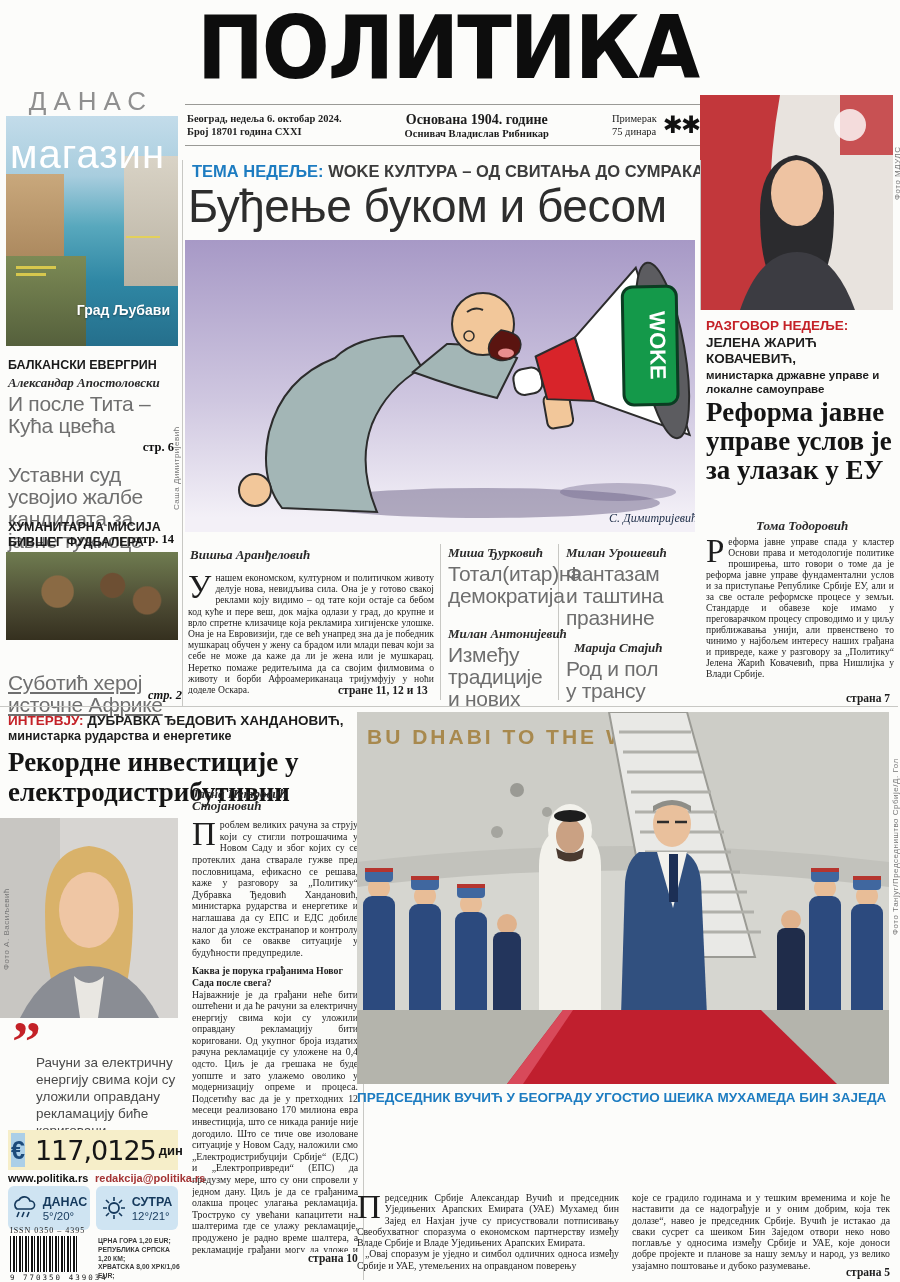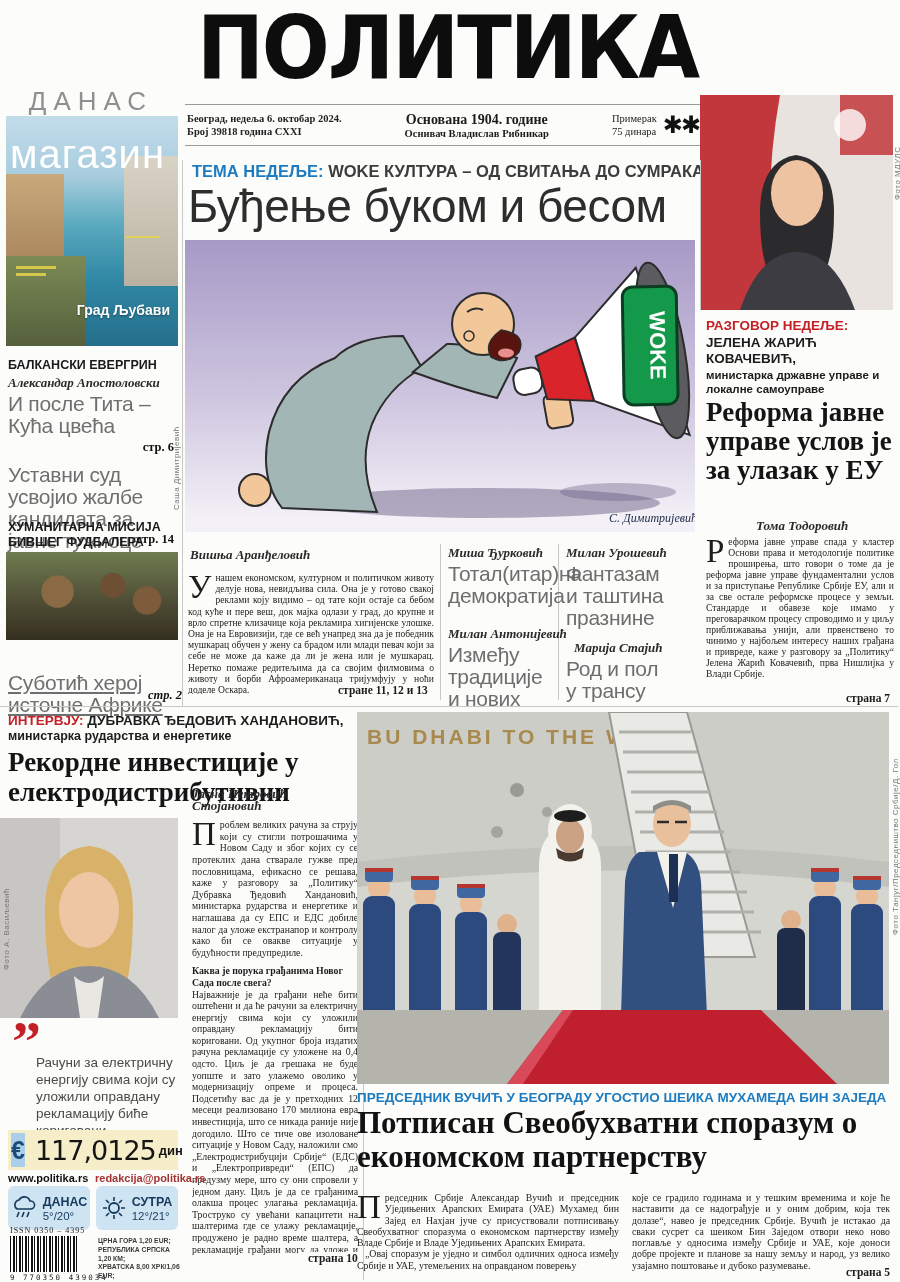--- a/index.html
+++ b/index.html
@@ -96,21 +96,21 @@
 </head>
 <body>
 
 <div class="page">
 
   <div class="abs logo">ПОЛИТИКА</div>
 
   <div class="abs dateline">
     <div class="dl-small">
       <div>Београд, недеља 6. октобар 2024.</div>
-      <div>Број 39818 година CXXI</div>
+      <div>Број 18701 година CXXI</div>
     </div>
     <div class="dl-mid">
       <div class="b1">Основана 1904. године</div>
       <div class="b2">Оснивач Владислав Рибникар</div>
     </div>
     <div class="dl-right">
       <div class="dl-small" style="font-weight:normal;">
         <div>Примерак</div>
         <div>75 динара</div>
       </div>
@@ -384,21 +384,20 @@
       </g>
 
       <rect x="0" y="298" width="532" height="74" fill="#b4b4ac"></rect>
       <polygon points="150,372 206,298 404,298 480,372" fill="#c01f2e"></polygon>
       <polygon points="150,372 206,298 216,298 166,372" fill="#d8495a"></polygon>
     </svg>
   </div>
   <div class="abs vtext" style="left:891px;top:735px;height:200px;">Фото Танјуг/Председништво Србије/Д. Гол</div>
 
   <div class="abs kick-blue2" style="left:357px;top:1090px;">ПРЕДСЕДНИК ВУЧИЋ У БЕОГРАДУ УГОСТИО ШЕИКА МУХАМЕДА БИН ЗАЈЕДА</div>
-  <div class="abs sum-head" style="left:357px;top:1106px;width:538px;">Потписан Свеобухватни споразум о економском партнерству</div>
 
   <div class="abs body-s just" style="left:357px;top:1192px;width:262px;height:86px;overflow:hidden;font-size:9.8px;line-height:11.3px;">
     <span class="dc">П</span><span>редседник Србије Александар Вучић и председник Уједињених Арапских Емирата (УАЕ) Мухамед бин Зајед ел Нахјан јуче су присуствовали потписивању Свеобухватног споразума о економском партнерству између Владе Србије и Владе Уједињених Арапских Емирата.</span>
     <div style="text-indent:8px;">„Овај споразум је уједно и симбол одличних односа између Србије и УАЕ, утемељених на оправданом поверењу</div>
   </div>
   <div class="abs body-s just" style="left:632px;top:1192px;width:258px;height:86px;overflow:hidden;font-size:9.8px;line-height:11.3px;">које се градило годинама и у тешким временима и које ће наставити да се надограђује и у оним добрим, која тек долазе“, навео је председник Србије. Вучић је истакао да сваки сусрет са шеиком Бин Заједом отвори неко ново поглавље у односима између Србије и УАЕ, које доноси добре пројекте и планове за нашу земљу и народ, уз велико узајамно поштовање и дубоко разумевање.</div>
   <div class="pagemark" style="left:838px;top:1266px;">страна 5</div>
 
 </div>
 

